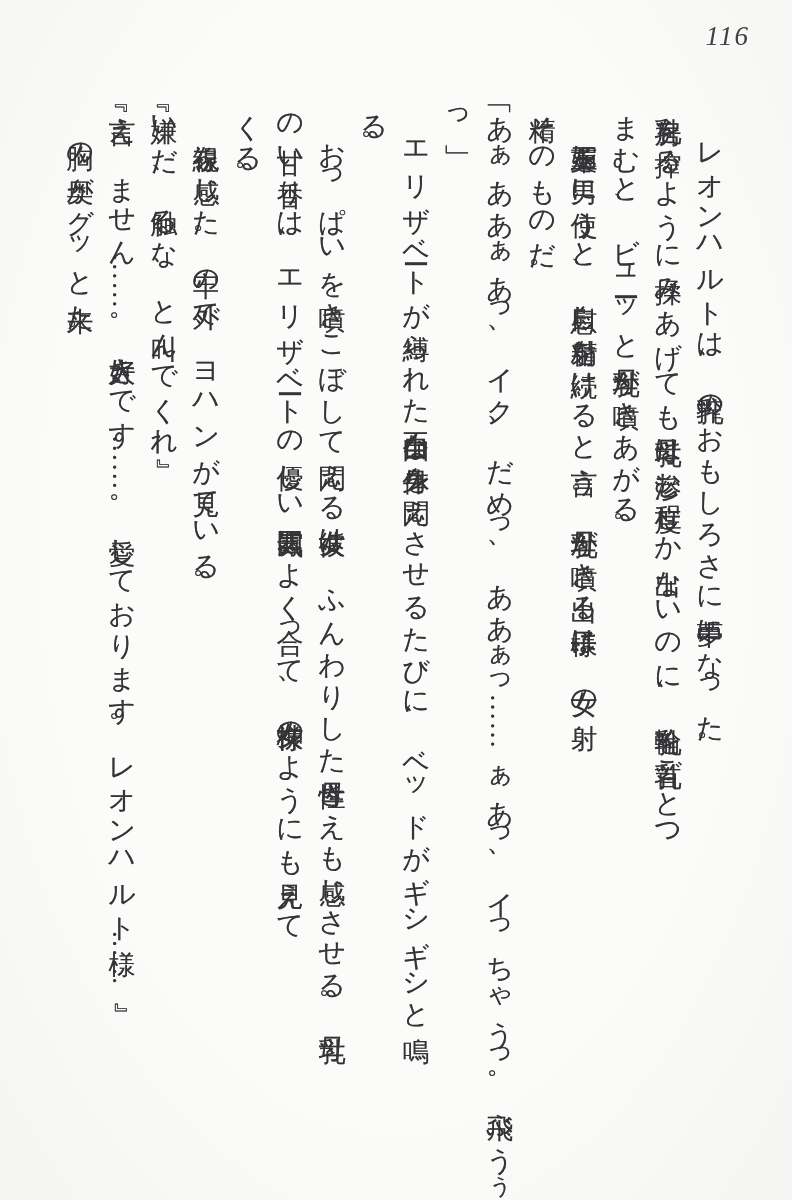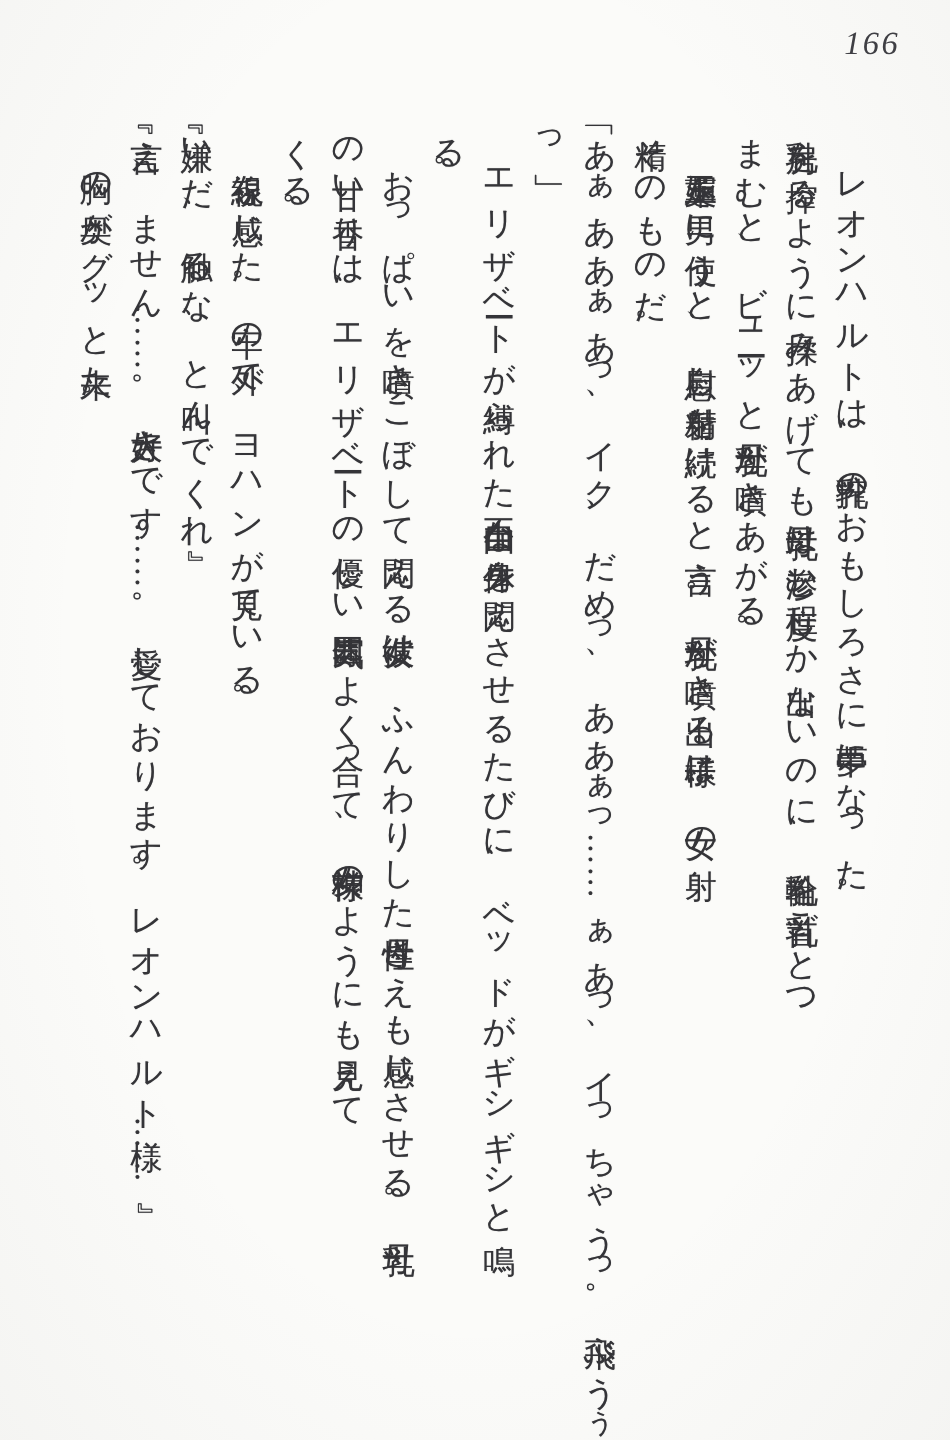--- a/index.html
+++ b/index.html
@@ -47,21 +47,21 @@
     line-height: 42px;   
     white-space: nowrap;
   }
   .indent { text-indent: 28px; }
 </style>
 </head>
 <body>
 
 <div class="scan-vignette"></div>
 
-<div class="page-number">166</div>
+<div class="page-number">116</div>
 
 <div class="text-block">
     <p class="line indent">レオンハルトは、搾乳のおもしろさに夢中になった。</p>
     <p class="line">乳房を搾るように揉みあげても母乳は滲む程度しか出ないのに、乳輪を乳首ごとつ</p>
     <p class="line">まむと、ビューッと母乳が噴きあがる。</p>
     <p class="line indent">媚薬玉を男に使うと、自慰し射精を続けると言う。母乳が噴き出る様子は、女の射</p>
     <p class="line">精そのものだ。</p>
     <p class="line">「あぁああぁあっ、イク、だめっ、ああぁっ……ぁあっ、イっちゃうっ。飛ぶうぅー</p>
     <p class="line">っ」</p>
     <p class="line indent">エリザベートが縛られた不自由な身体を悶えさせるたびに、ベッドがギシギシと鳴</p>

